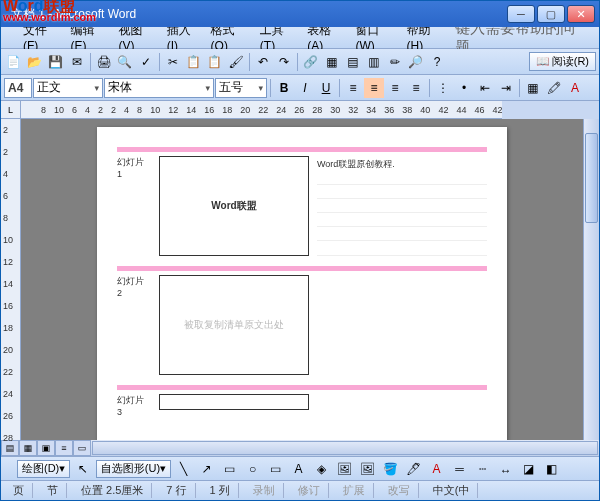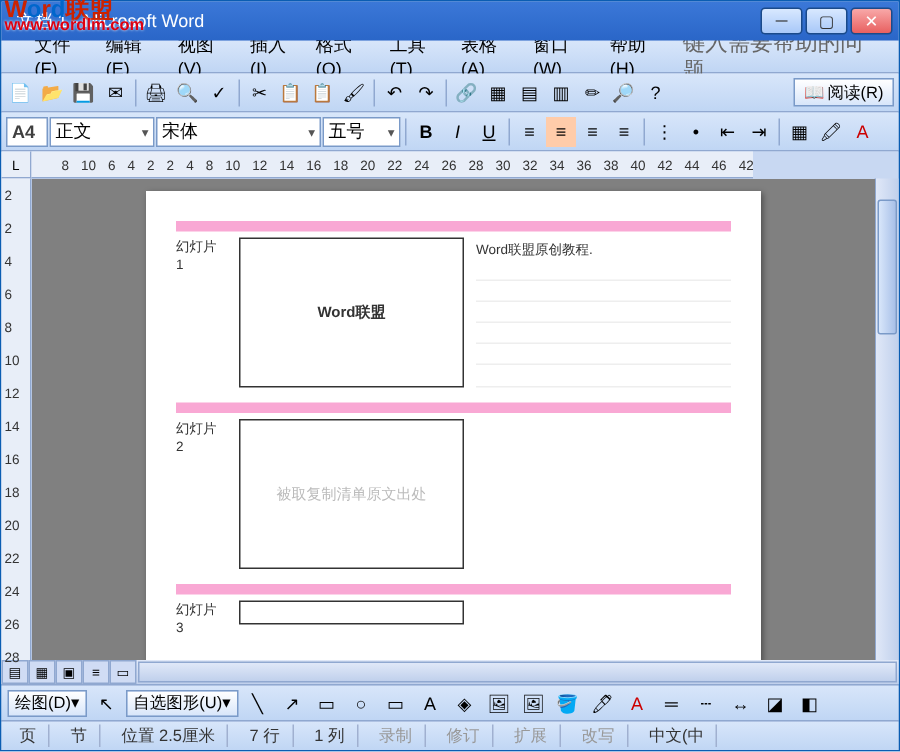--- a/index.html
+++ b/index.html
@@ -21,31 +21,31 @@
 .tsep { width: 1px; height: 18px; background: #90a8d0; margin: 0 2px; }
 .combo { height: 20px; border: 1px solid #7a9ac8; background: #fff; font-size: 12px; display: flex; align-items: center; padding: 0 3px; }
 .combo .dd { margin-left: auto; font-size: 9px; color: #555; }
 .readbtn { border: 1px solid #7a9ac8; background: linear-gradient(#fff,#d8e6fa); padding: 1px 6px; font-size: 11px; display: flex; align-items: center; gap: 2px; }
 .workspace { flex: 1; display: flex; background: #c8d8f2; min-height: 0; }
 .vruler { width: 20px; background: #e8eef8; border-right: 1px solid #90a8d0; position: relative; font-size: 9px; }
 .hruler { height: 18px; background: #e8eef8; border-bottom: 1px solid #90a8d0; font-size: 9px; display: flex; align-items: center; padding-left: 20px; gap: 8px; color: #333; overflow: hidden; white-space: nowrap; }
 .docwrap { flex: 1; display: flex; flex-direction: column; min-height: 0; }
 .docarea { flex: 1; background: #808080; overflow: auto; position: relative; display: flex; justify-content: center; padding-top: 8px; }
 .page { background: #fff; width: 410px; min-height: 560px; box-shadow: 1px 1px 4px rgba(0,0,0,0.4); padding: 20px 20px; }
-.slide-row { display: flex; gap: 8px; margin-bottom: 10px; border-top: 7px solid #f9a8d4; padding-top: 4px; }
+.slide-row { display: flex; gap: 8px; margin-bottom: 10px; border-top: 5px solid #f9a8d4; padding-top: 4px; }
 .slide-label { width: 34px; font-size: 9px; color: #333; }
 .slide-thumb { width: 150px; height: 100px; border: 1.5px solid #333; background: #fff; display: flex; align-items: center; justify-content: center; font-size: 10px; color: #333; position: relative; }
 .slide-text { flex: 1; font-size: 9px; color: #333; padding-top: 2px; border-bottom: 1px solid #eee; }
 .slide-text .line { border-bottom: 1px solid #eee; height: 14px; }
 .vscroll { width: 16px; background: linear-gradient(90deg,#e0e8f8,#c0d0ec); border-left: 1px solid #90a8d0; position: relative; }
 .vscroll .thumb { position: absolute; top: 14px; left: 1px; right: 1px; height: 90px; background: linear-gradient(90deg,#d8e6fa,#a8c0e8); border: 1px solid #7a9ac8; border-radius: 2px; }
 .hscroll { height: 16px; background: linear-gradient(#e0e8f8,#c0d0ec); display: flex; align-items: center; }
 .viewbtns { display: flex; background: #d0dcf4; }
 .viewbtn { width: 18px; height: 16px; border: 1px solid #90a8d0; font-size: 9px; display: flex; align-items: center; justify-content: center; }
-.drawbar { background: linear-gradient(#d8e6fa, #c0d6f4); height: 24px; display: flex; align-items: center; padding: 0 4px; gap: 3px; border-top: 1px solid #90a8d0; font-size: 12px; }
+.drawbar { background: linear-gradient(#d8e6fa, #c0d6f4); height: 24px; display: flex; align-items: center; padding: 0 16px; gap: 3px; border-top: 1px solid #90a8d0; font-size: 12px; }
 .drawcombo { border: 1px solid #7a9ac8; padding: 0 4px; height: 18px; display: flex; align-items: center; background: linear-gradient(#fff,#d8e6fa); font-size: 11px; }
 .statusbar { background: linear-gradient(#d8e6fa, #c0d6f4); height: 20px; display: flex; align-items: center; padding: 0 4px; gap: 6px; font-size: 11px; color: #333; border-top: 1px solid #90a8d0; }
 .status-cell { padding: 0 8px; border-right: 1px solid #a0b0d0; }
 .status-cell.dim { color: #999; }
 .rulemark { position: absolute; left: 2px; font-size: 9px; color: #333; }
 .corner { width: 20px; height: 18px; background: #e8eef8; border-right: 1px solid #90a8d0; border-bottom: 1px solid #90a8d0; font-size: 9px; display: flex; align-items: center; justify-content: center; }
 .pane { display: flex; flex: 1; min-height: 0; }
 .slide-thumb.faint { color: #bbb; }
 </style>
 </head>

